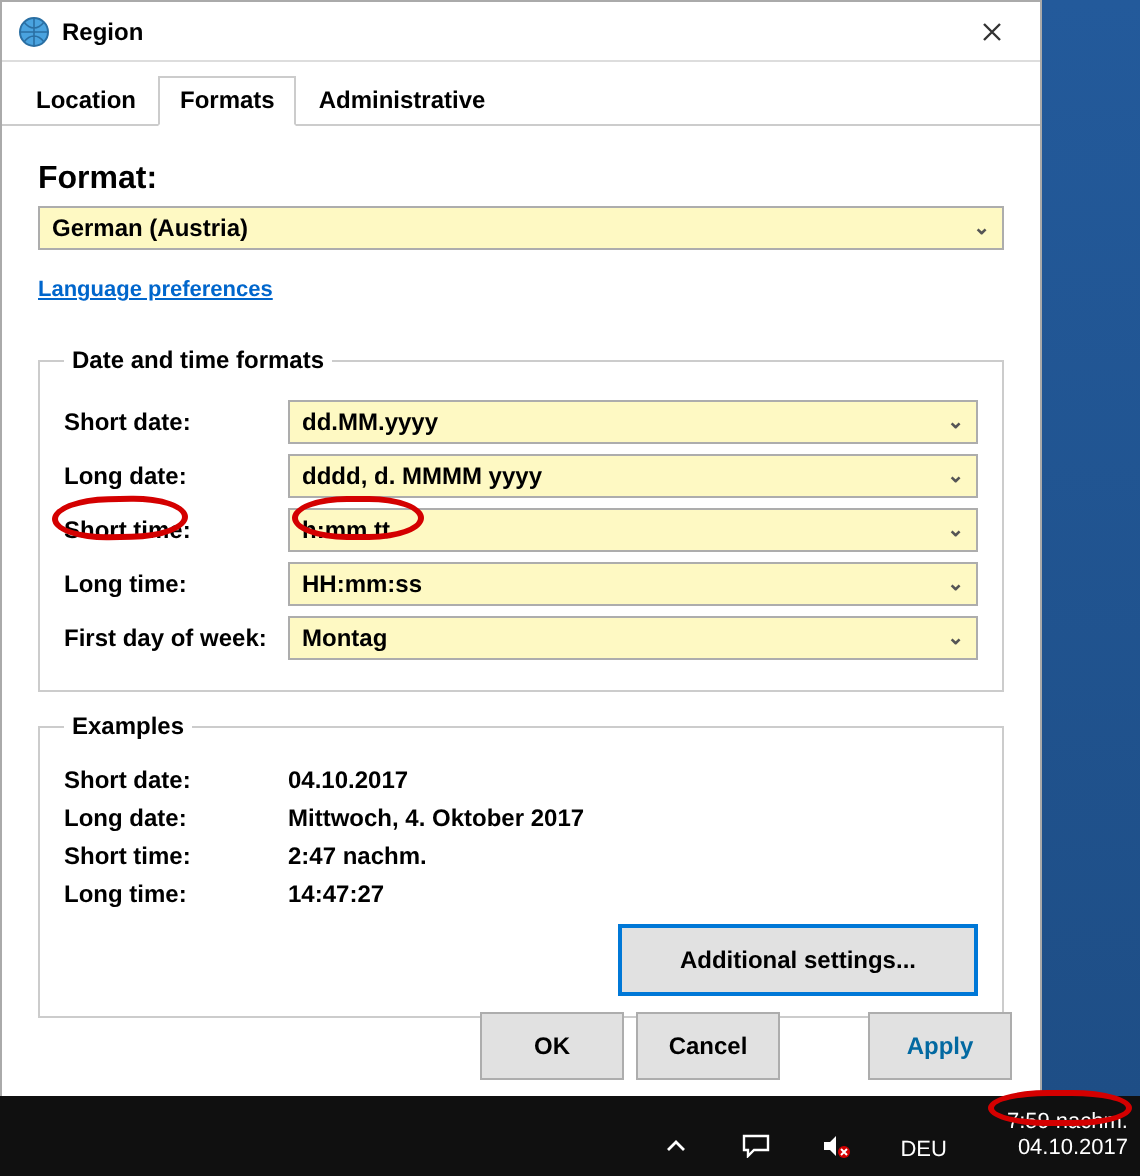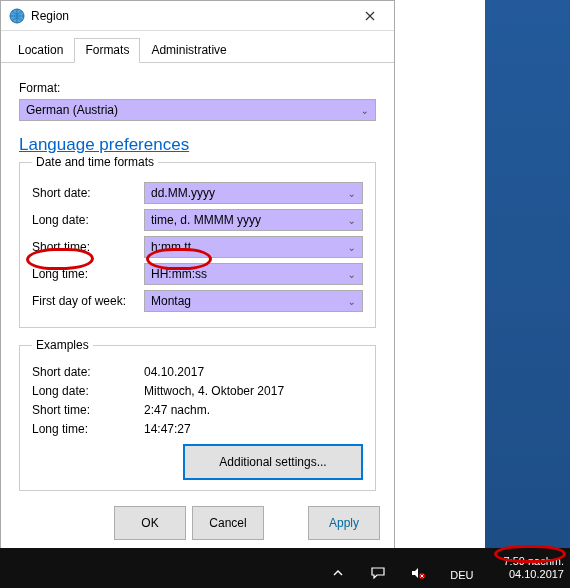--- a/index.html
+++ b/index.html
@@ -1,31 +1,31 @@
 <!DOCTYPE html>
 <html><head>
 <meta charset="utf-8">
 <style>
   * { box-sizing: border-box; font-family: "Segoe UI", Tahoma, sans-serif; }
   body { margin:0; padding:0; background:#fff; width:570px; height:588px; overflow:hidden; position:relative; }
   .desktop-strip { position:absolute; right:0; top:0; width:85px; height:549px; background:#2a5599; background:linear-gradient(#235a9b,#1e4e86); }
-  .window { position:absolute; left:0; top:0; width:395px; height:549px; background:#fff; border:1px solid #aaa; }
+  .window { position:absolute; left:0; top:0; width:521px; height:549px; background:#fff; border:1px solid #aaa;font-weight:bold; }
   .titlebar { height:30px; display:flex; align-items:center; padding:0 2px 0 8px; border-bottom:1px solid #ddd; }
   .titlebar .globe { width:16px; height:16px; margin-right:6px; }
   .titlebar .title { font-size:12px; flex:1; }
   .titlebar .close { width:44px; height:28px; display:flex; align-items:center; justify-content:center; font-size:13px; color:#333; }
   .tabs { display:flex; padding:4px 6px 0 6px; border-bottom:1px solid #ccc; margin-top:2px; }
   .tab { font-size:12px; padding:4px 10px 5px 10px; border:1px solid transparent; position:relative; top:1px; cursor:default; }
   .tab.active { background:#fff; border:1px solid #ccc; border-bottom:1px solid #fff; }
   .body { padding:10px 18px 8px 18px; }
-  .label { font-size:12px; margin:8px 0 4px 0; }
-  .combo { height:22px; border:1px solid #adadad; background:#c4b5fd; display:flex; align-items:center; padding:0 6px; font-size:12px; position:relative; }
+  .label { font-size:16px; margin:8px 0 4px 0; }
+  .combo { height:22px; border:1px solid #adadad; background:#fef9c3; display:flex; align-items:center; padding:0 6px; font-size:12px; position:relative; }
   .combo.big { width:100%; }
   .combo .chev { position:absolute; right:6px; font-size:10px; color:#555; }
-  .link { color:#0066cc; font-size:17px; text-decoration:underline; display:inline-block; margin:14px 0 0 0; }
+  .link { color:#0066cc; font-size:11px; text-decoration:underline; display:inline-block; margin:14px 0 22px 0; }
   fieldset { border:1px solid #ccc; padding:8px 12px 10px 12px; margin:0 0 10px 0; }
   legend { font-size:12px; padding:0 4px; }
   .row { display:flex; align-items:center; margin:5px 0; }
   .row .rlab { width:112px; font-size:12px; }
   .row .combo { flex:1; }
   .exrow { display:flex; margin:5px 0; font-size:12px; }
   .exrow .rlab { width:112px; }
   .btnrow { display:flex; justify-content:flex-end; margin-top:8px; }
   .btn { height:22px; min-width:72px; font-size:12px; background:#e1e1e1; border:1px solid #adadad; padding:16px 14px; display:flex; align-items:center; justify-content:center; margin-left:6px; }
   .btn.focus { border:2px solid #0078d7; }
@@ -83,21 +83,21 @@
           <div class="rlab">Short date:</div>
         <div class="combo">
             <span>dd.MM.yyyy</span>
             <span class="chev">⌄</span>
           </div>
         </div>
 
       <div class="row">
           <div class="rlab">Long date:</div>
         <div class="combo">
-            <span>time, d. MMMM yyyy</span>
+            <span>dddd, d. MMMM yyyy</span>
             <span class="chev">⌄</span>
           </div>
         </div>
 
       <div class="row">
           <div class="rlab">Short time:</div>
         <div class="combo">
             <span>h:mm tt</span>
             <span class="chev">⌄</span>
           </div>

